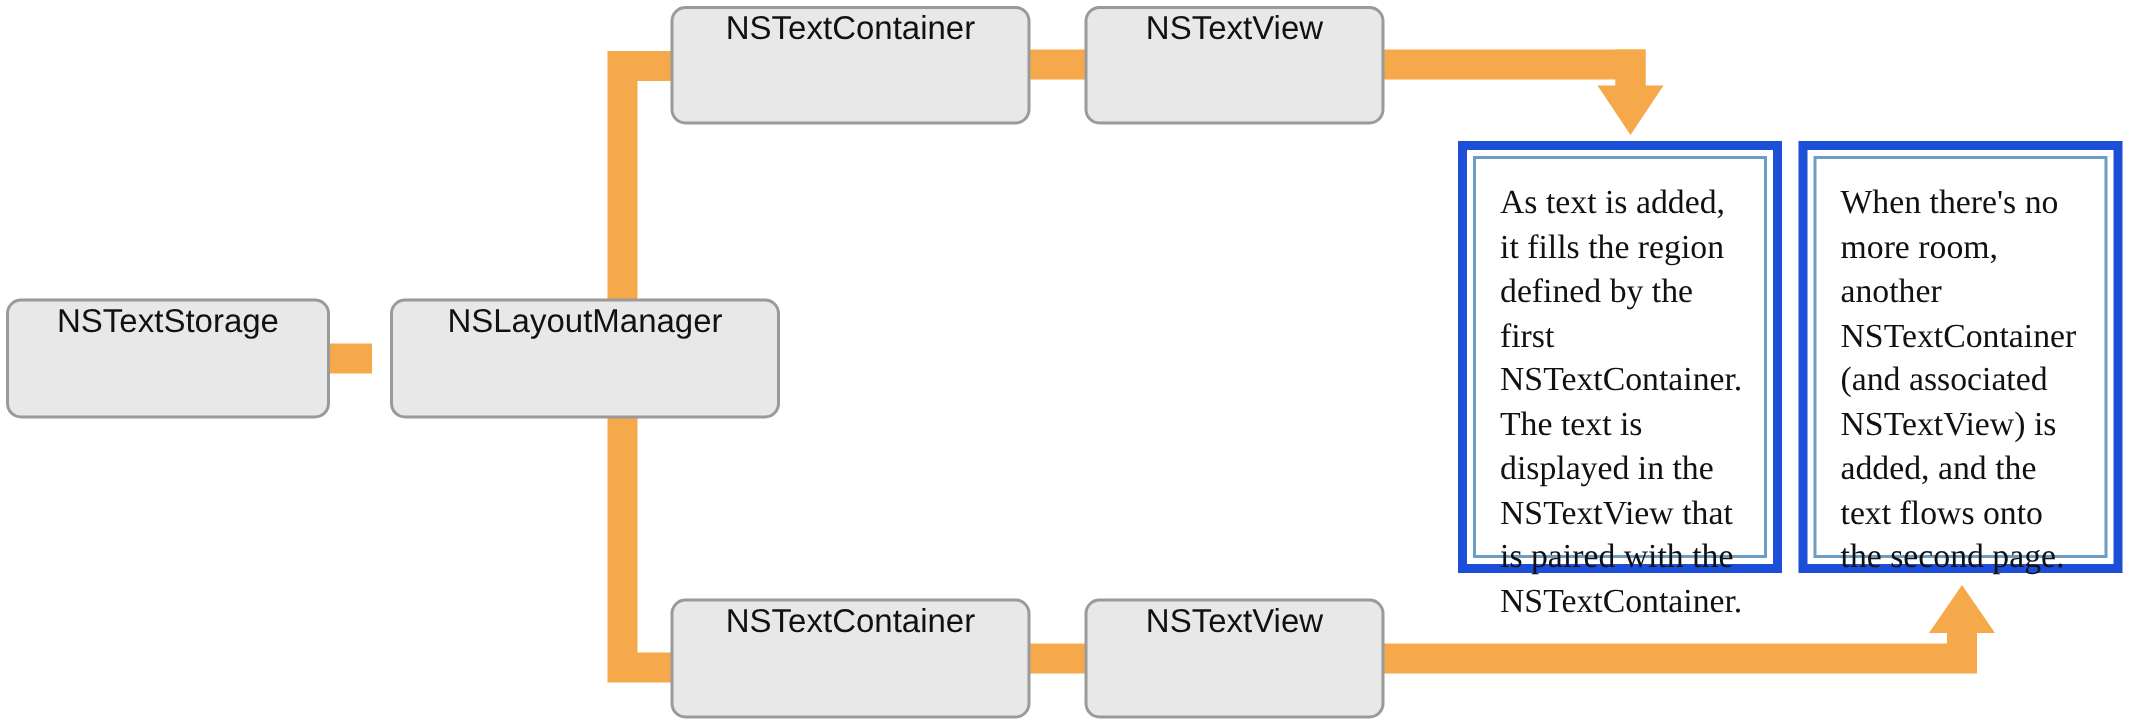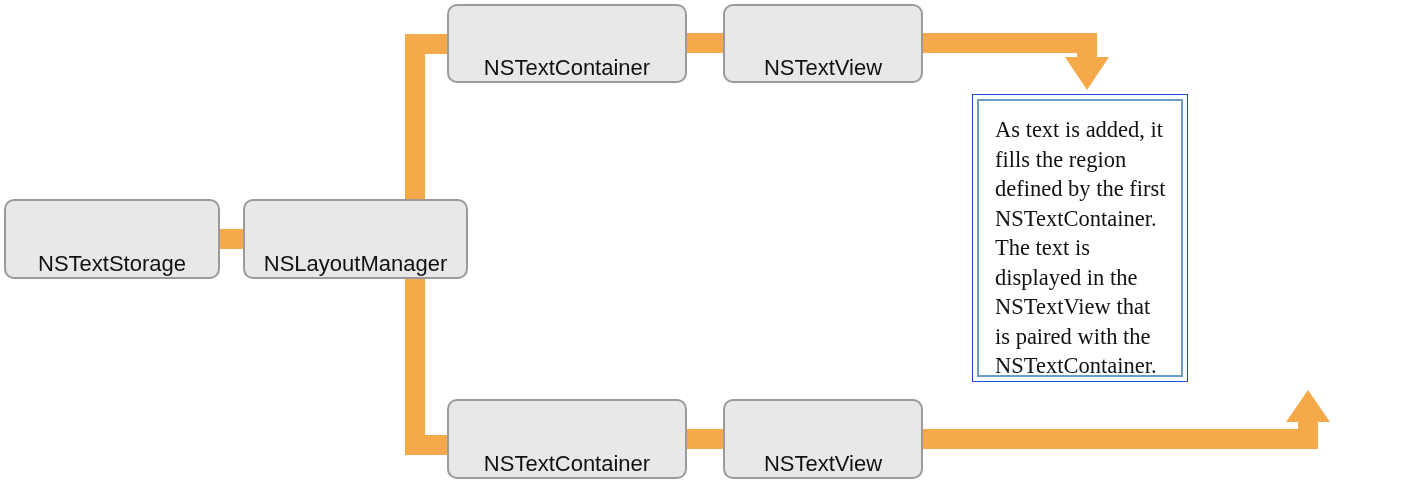--- a/index.html
+++ b/index.html
@@ -24,45 +24,45 @@
     width: 1420px;
     height: 483px;
   }
   .node {
     position: absolute;
     box-sizing: border-box;
     background: #e8e8e8;
     border: 2px solid #9a9a9a;
     border-radius: 10px;
     display: flex;
-    align-items: flex-end;
+    align-items: flex-start;
     justify-content: center;
     font-family: "Liberation Sans", sans-serif;
     font-size: 22px;
     color: #111111;
     letter-spacing: 0px;
     z-index: 3;
   }
   .node-label {
     white-space: nowrap;
   }
   
   #node-textstorage   { left: 4px;   top: 199px; width: 216px; height: 80px; }
-  #node-layoutmanager { left: 243px; top: 199px; width: 225px; height: 80px; }
+  #node-layoutmanager { left: 260px; top: 199px; width: 260px; height: 80px; }
   #node-container-top { left: 447px; top: 4px;   width: 240px; height: 79px; }
   #node-textview-top  { left: 723px; top: 4px;   width: 200px; height: 79px; }
   #node-container-bot { left: 447px; top: 399px; width: 240px; height: 80px; }
   #node-textview-bot  { left: 723px; top: 399px; width: 200px; height: 80px; }
 
   
   .page {
     position: absolute;
     box-sizing: border-box;
     background: #ffffff;
-    border: 1px solid #1d4ed8;
+    border: 6px solid #1d4ed8;
     padding: 4px;
     z-index: 2;
   }
   .page-inner {
     box-sizing: border-box;
     width: 100%;
     height: 100%;
     border: 2px solid #6e9dc4;
     background: #ffffff;
     padding: 14px 12px 8px 16px;
@@ -127,14 +127,19 @@
   <div class="node" id="node-textview-bot">
     <span class="node-label">NSTextView</span>
   </div>
 
   <div class="page" id="page-first">
     <div class="page-inner">
       <div class="page-text">As text is added, it fills the region defined by the first NSTextContainer. The text is displayed in the NSTextView that is paired with the NSTextContainer.</div>
     </div>
   </div>
 
+  <div class="page" id="page-second">
+    <div class="page-inner">
+      <div class="page-text">When there's no more room, another NSTextContainer (and associated NSTextView) is added, and the text flows onto the second page.</div>
+    </div>
+  </div>
 
 </div>
 
 </body></html>

